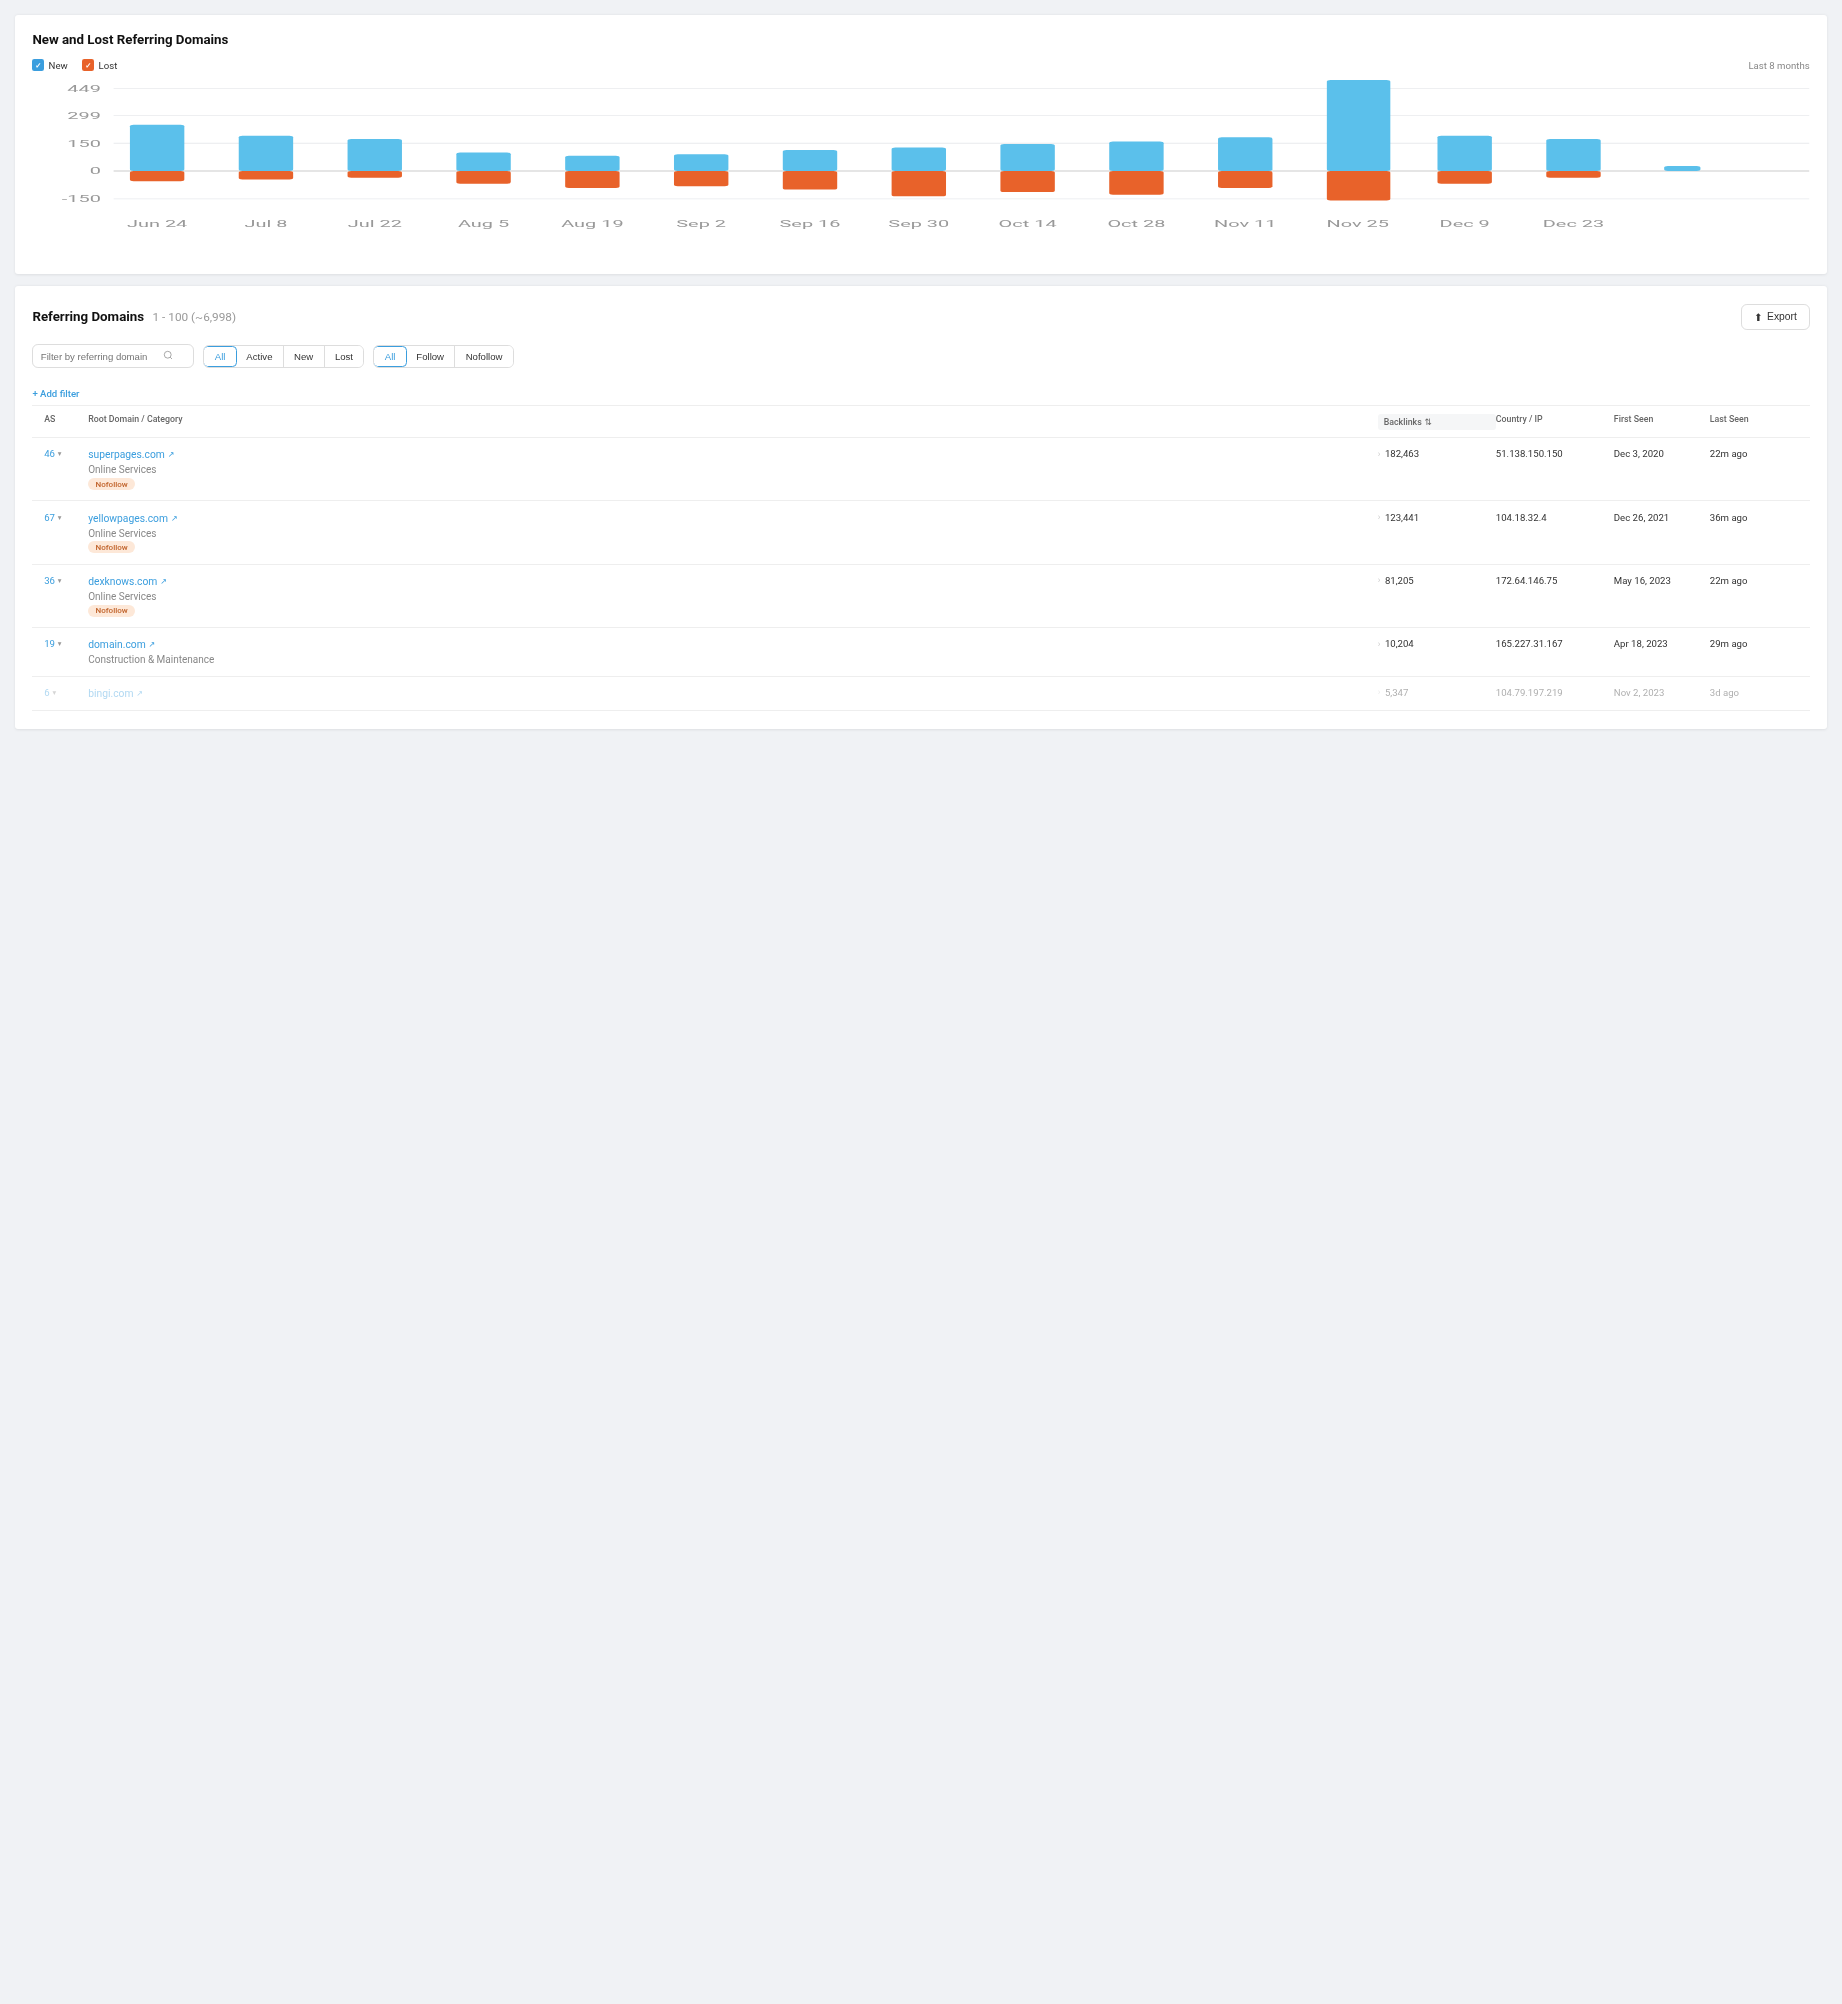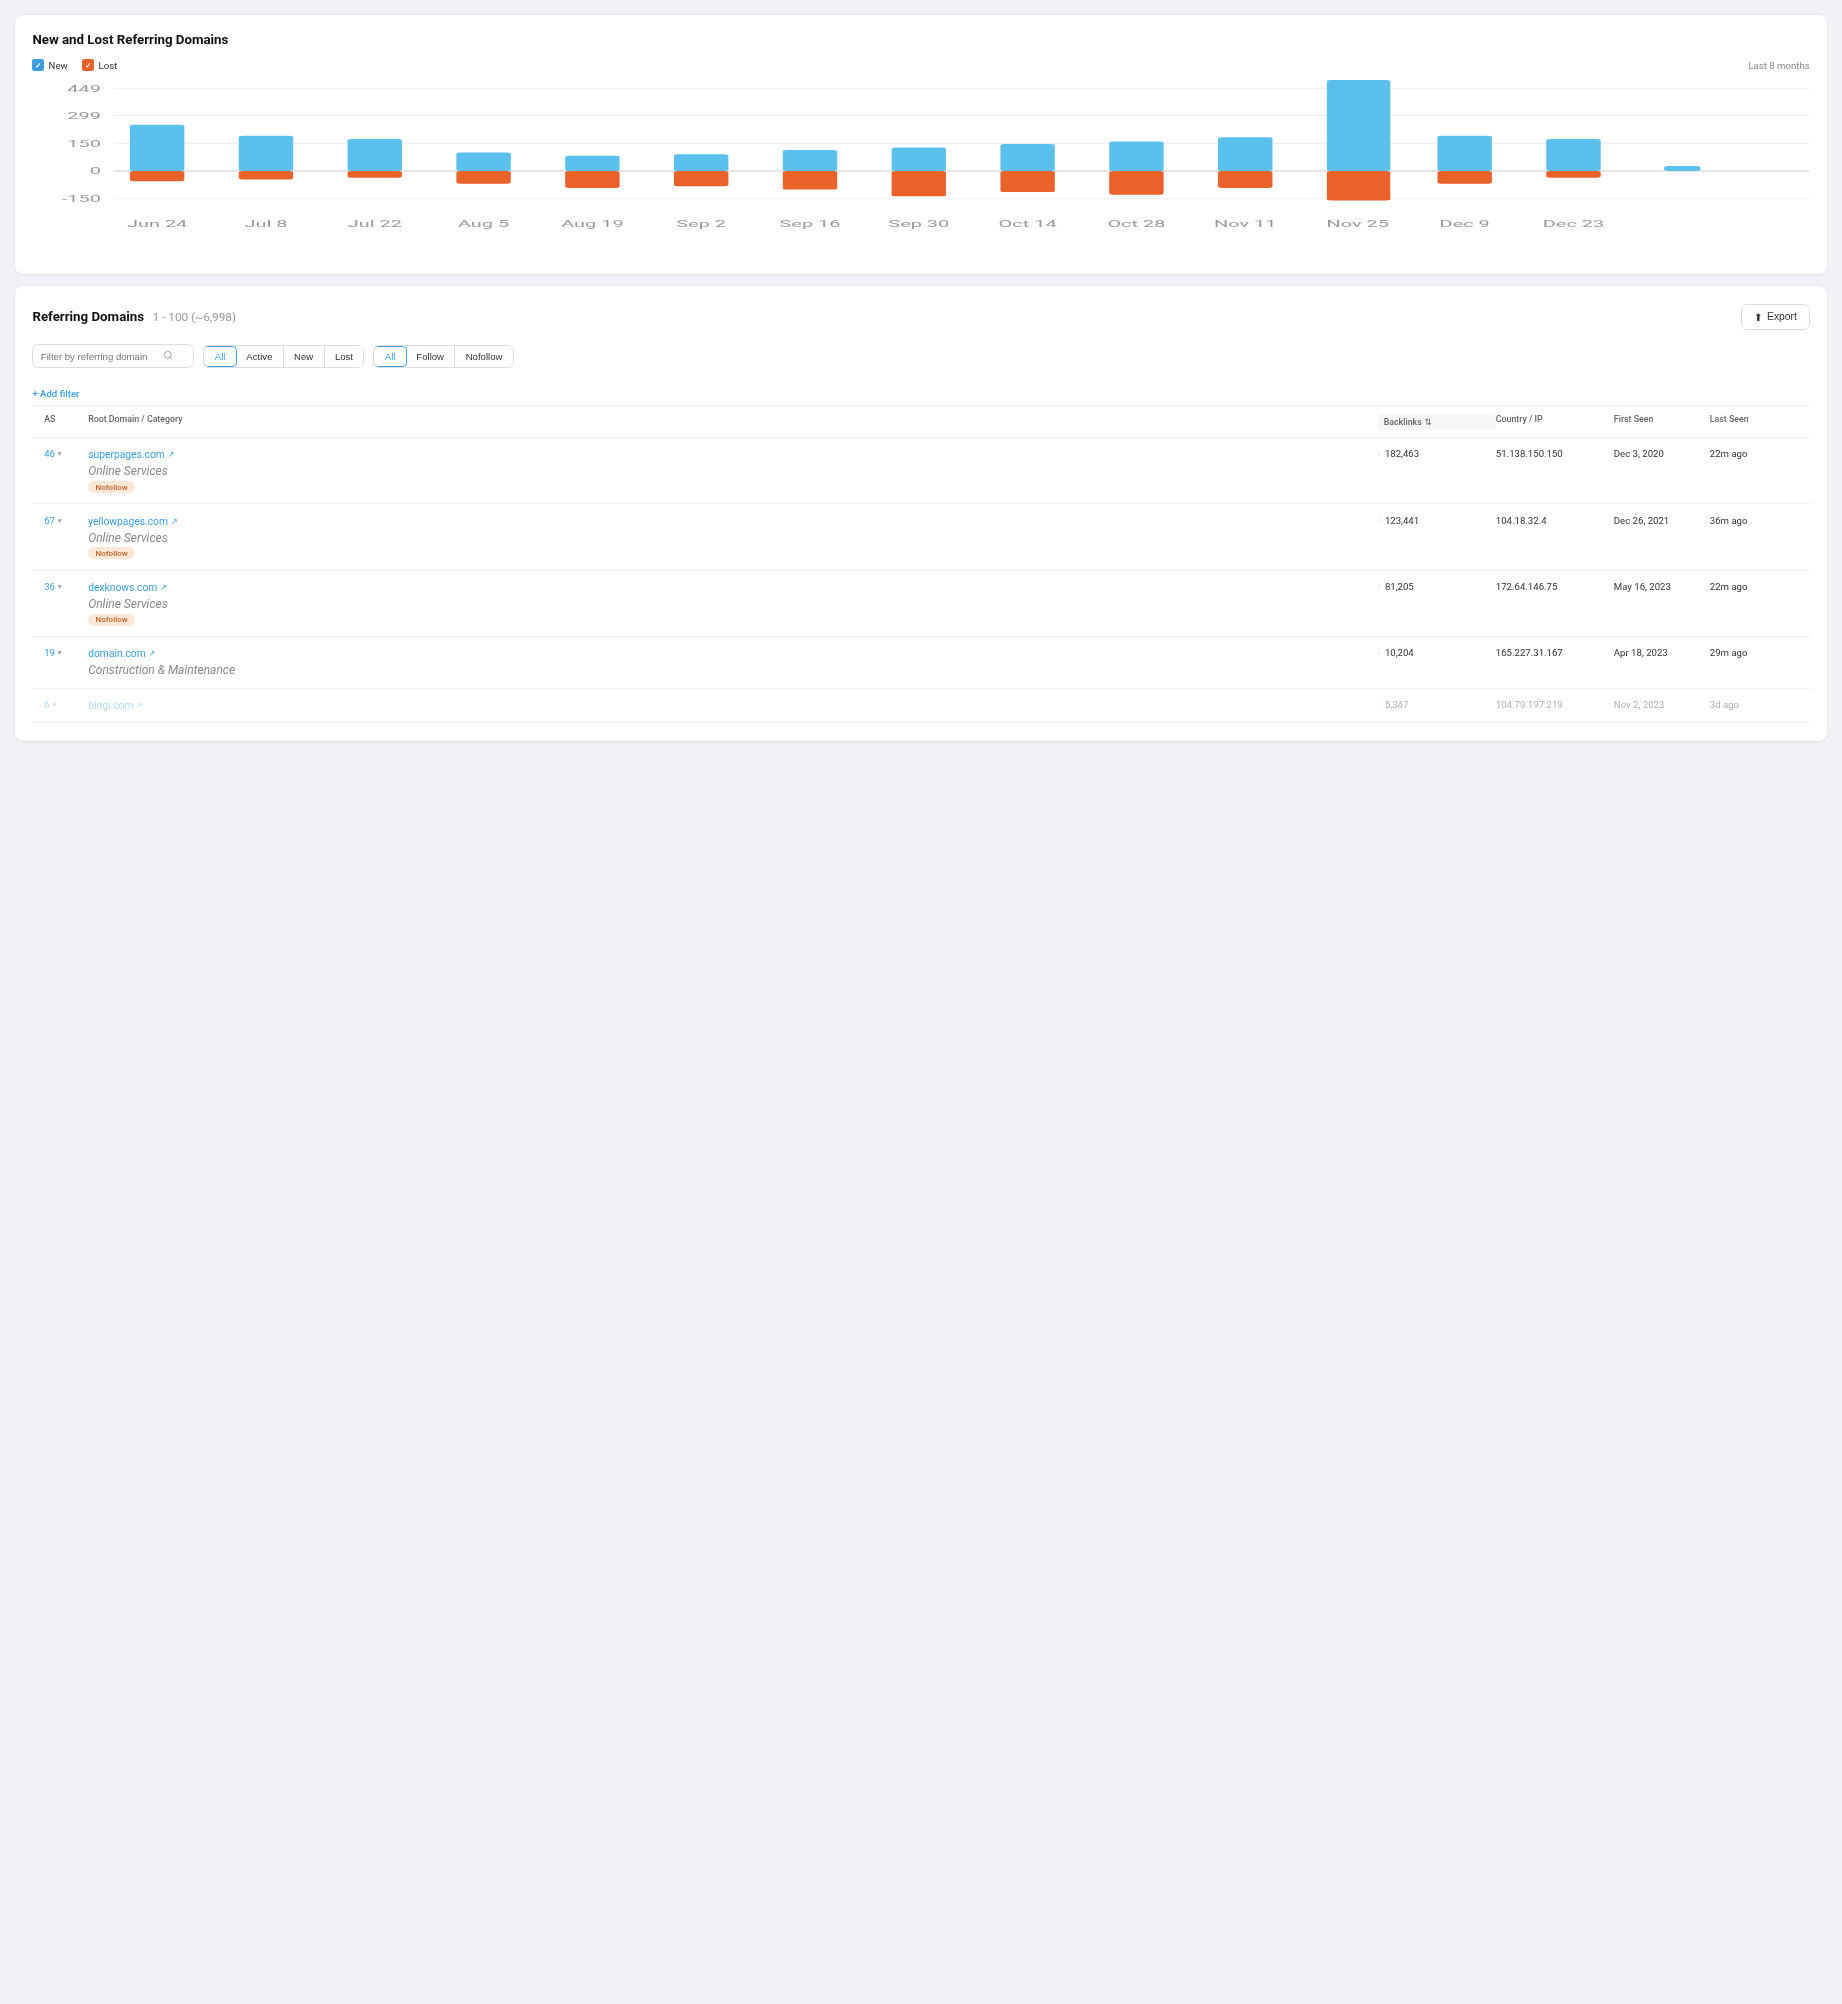--- a/index.html
+++ b/index.html
@@ -6,21 +6,21 @@
     body {
       font-family: -apple-system, BlinkMacSystemFont, 'Segoe UI', Roboto, sans-serif;
       background: #f0f2f5;
       padding: 14.7px;
       font-size: 10.3px;
       color: #333;
     }
 
     .card {
       background: #fff;
-      border-radius: 8px;
+      border-radius: 3px;
       padding: 17.7px;
       margin-bottom: 11.8px;
       box-shadow: 0 0.7px 2.9px rgba(0,0,0,0.08);
     }
 
     .chart-title {
       font-size: 13.3px;
       font-weight: 700;
       color: #111;
       margin-bottom: 11.8px;
@@ -240,23 +240,22 @@
       align-items: center;
       gap: 2.9px;
     }
 
     .external-icon {
       font-size: 8px;
       color: #3b9ede;
     }
 
     .domain-category {
-      font-size: 12px;
+      font-size: 10px;
       color: #888;
-      font-style: italic;
     }
 
     .badge {
       display: inline-block;
       padding: 1.5px 7.4px;
       border-radius: 14.7px;
       font-size: 8px;
       font-weight: 500;
       width: fit-content;
     }

